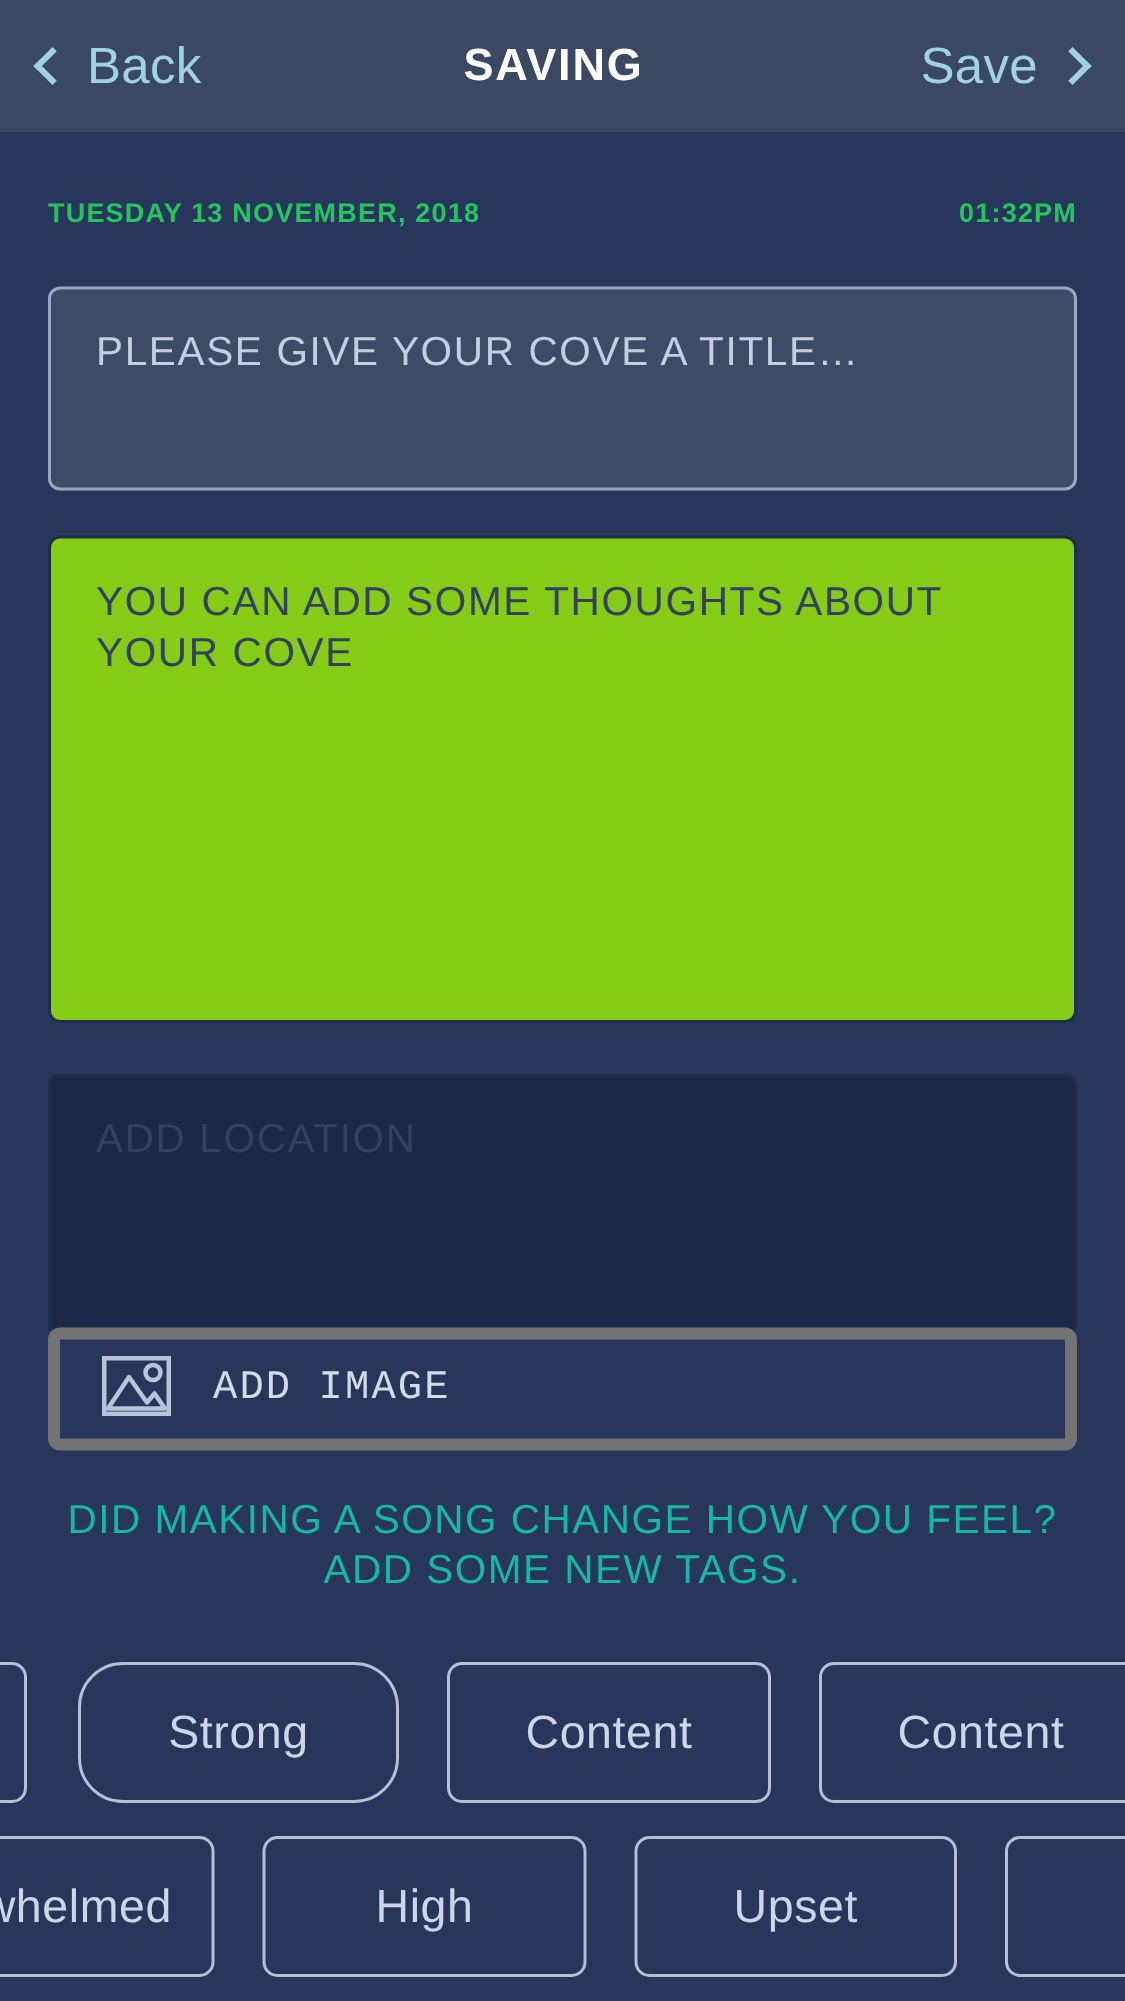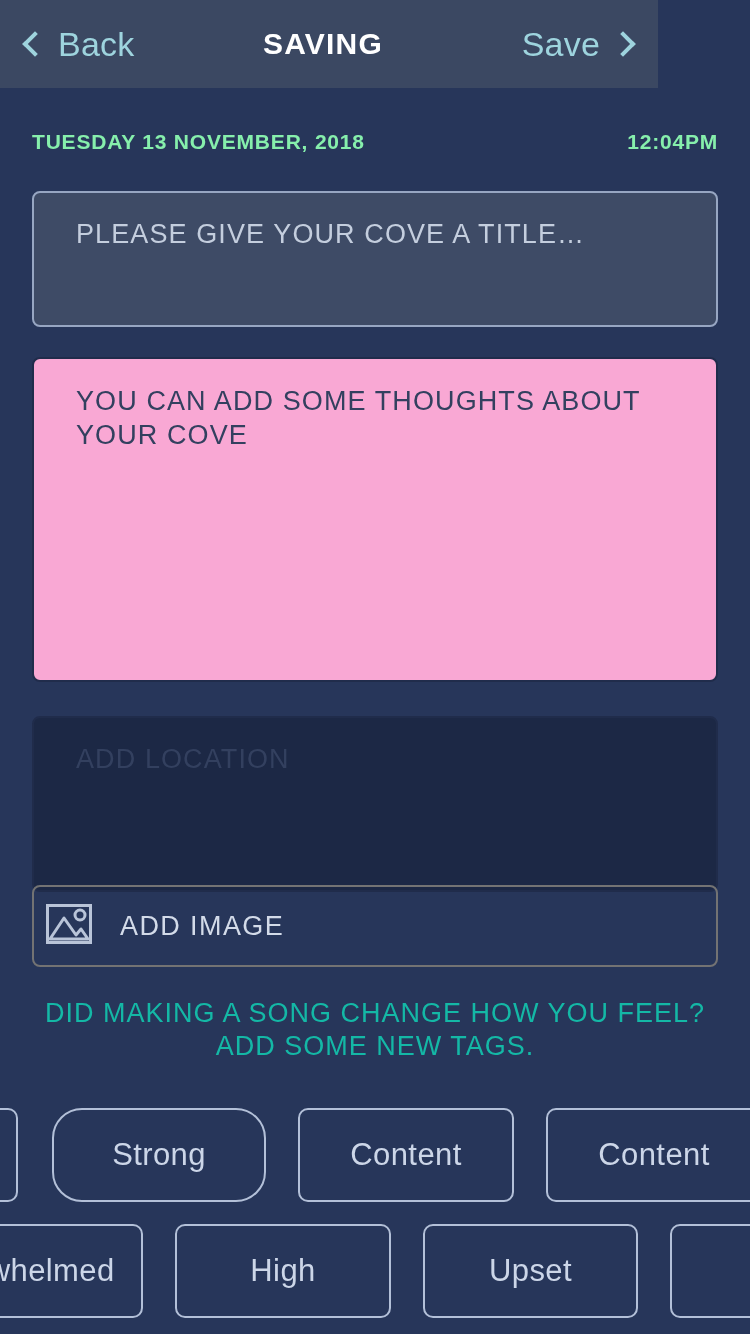--- a/index.html
+++ b/index.html
@@ -6,21 +6,21 @@
   html, body {
     width:750px; height:1334px;
     background:#27365a;
     font-family:"Liberation Sans", sans-serif;
     overflow:hidden;
   }
   #app { position:relative; width:750px; height:1334px; background:#27365a; }
 
   
   .navbar {
-    position:absolute; top:0; left:0; width:658px; height:88px;
+    position:absolute; top:0; left:0; width:750px; height:88px;
     background:#3b4862;
     display:flex; align-items:center; justify-content:space-between;
     padding:12px 26px;
   }
   .nav-btn {
     display:flex; align-items:center; gap:14px;
     color:#9ed4de; font-size:34px; letter-spacing:0.2px;
     background:none; border:none; cursor:pointer;
     font-family:"Liberation Sans", sans-serif;
   }
@@ -34,59 +34,60 @@
     pointer-events:none;
   }
 
   
   .daterow {
     position:absolute; top:118px; left:0; width:750px; height:48px;
     display:flex; align-items:center; justify-content:space-between;
     padding:0 32px;
   }
   .daterow .dt {
-    color:#86efac; font-size:21px; font-weight:bold; letter-spacing:0.8px;text-align:right;
+    color:#22c55e; font-size:18px; font-weight:bold; letter-spacing:0.8px;text-align:right;
   }
 
   
   .field {
     position:absolute; left:32px; width:686px;
     border-radius:8px;
-    padding:26px 42px;
+    padding:26px 30px;
     font-size:27px; letter-spacing:1.1px;
   }
   .title-field {
     top:191px; height:136px;
     background:#3e4b66;
     border:2px solid #97a6c2;
     color:#c4cede;
   }
   .notes-field {
     top:357px; height:325px;
-    background:#f9a8d4;
+    background:#84cc16;
     border:2px solid #202c4b;
     color:#33405f;
     line-height:1.25;
   }
   .location-field {
     top:716px; height:176px;
     background:#1c2845;
     border:2px solid #202c4b;
     color:#33405f;
   }
 
   
   .add-image {
     position:absolute; top:885px; left:32px; width:686px; height:82px;
     background:transparent;
-    border:2px solid #737373;
+    border:8px solid #737373;
     border-radius:8px;
     display:flex; align-items:center;
-    padding:0 12px; gap:28px;
+    padding:0 28px; gap:28px;
     cursor:pointer;
+    font-family:Liberation Mono, monospace;
   }
   .add-image .label {
     color:#d3dbe9; font-size:27px; letter-spacing:1.4px;
   }
 
   
   .prompt {
     position:absolute; top:997px; left:0; width:750px;
     text-align:center; color:#14b8a6;
     font-size:27px; letter-spacing:1px; line-height:1.22;
@@ -119,21 +120,21 @@
     </button>
     <button class="nav-btn">
       <span>Save</span>
       <span class="chev chev-right"></span>
     </button>
     <div class="nav-title">SAVING</div>
   </div>
 
   <div class="daterow">
     <span class="dt">TUESDAY 13 NOVEMBER, 2018</span>
-    <span class="dt">12:04PM</span>
+    <span class="dt">01:32PM</span>
   </div>
 
   <div class="field title-field">
     <span>PLEASE GIVE YOUR COVE A TITLE…</span>
   </div>
 
   <div class="field notes-field">
     <span>YOU CAN ADD SOME THOUGHTS ABOUT YOUR COVE</span>
   </div>
 

